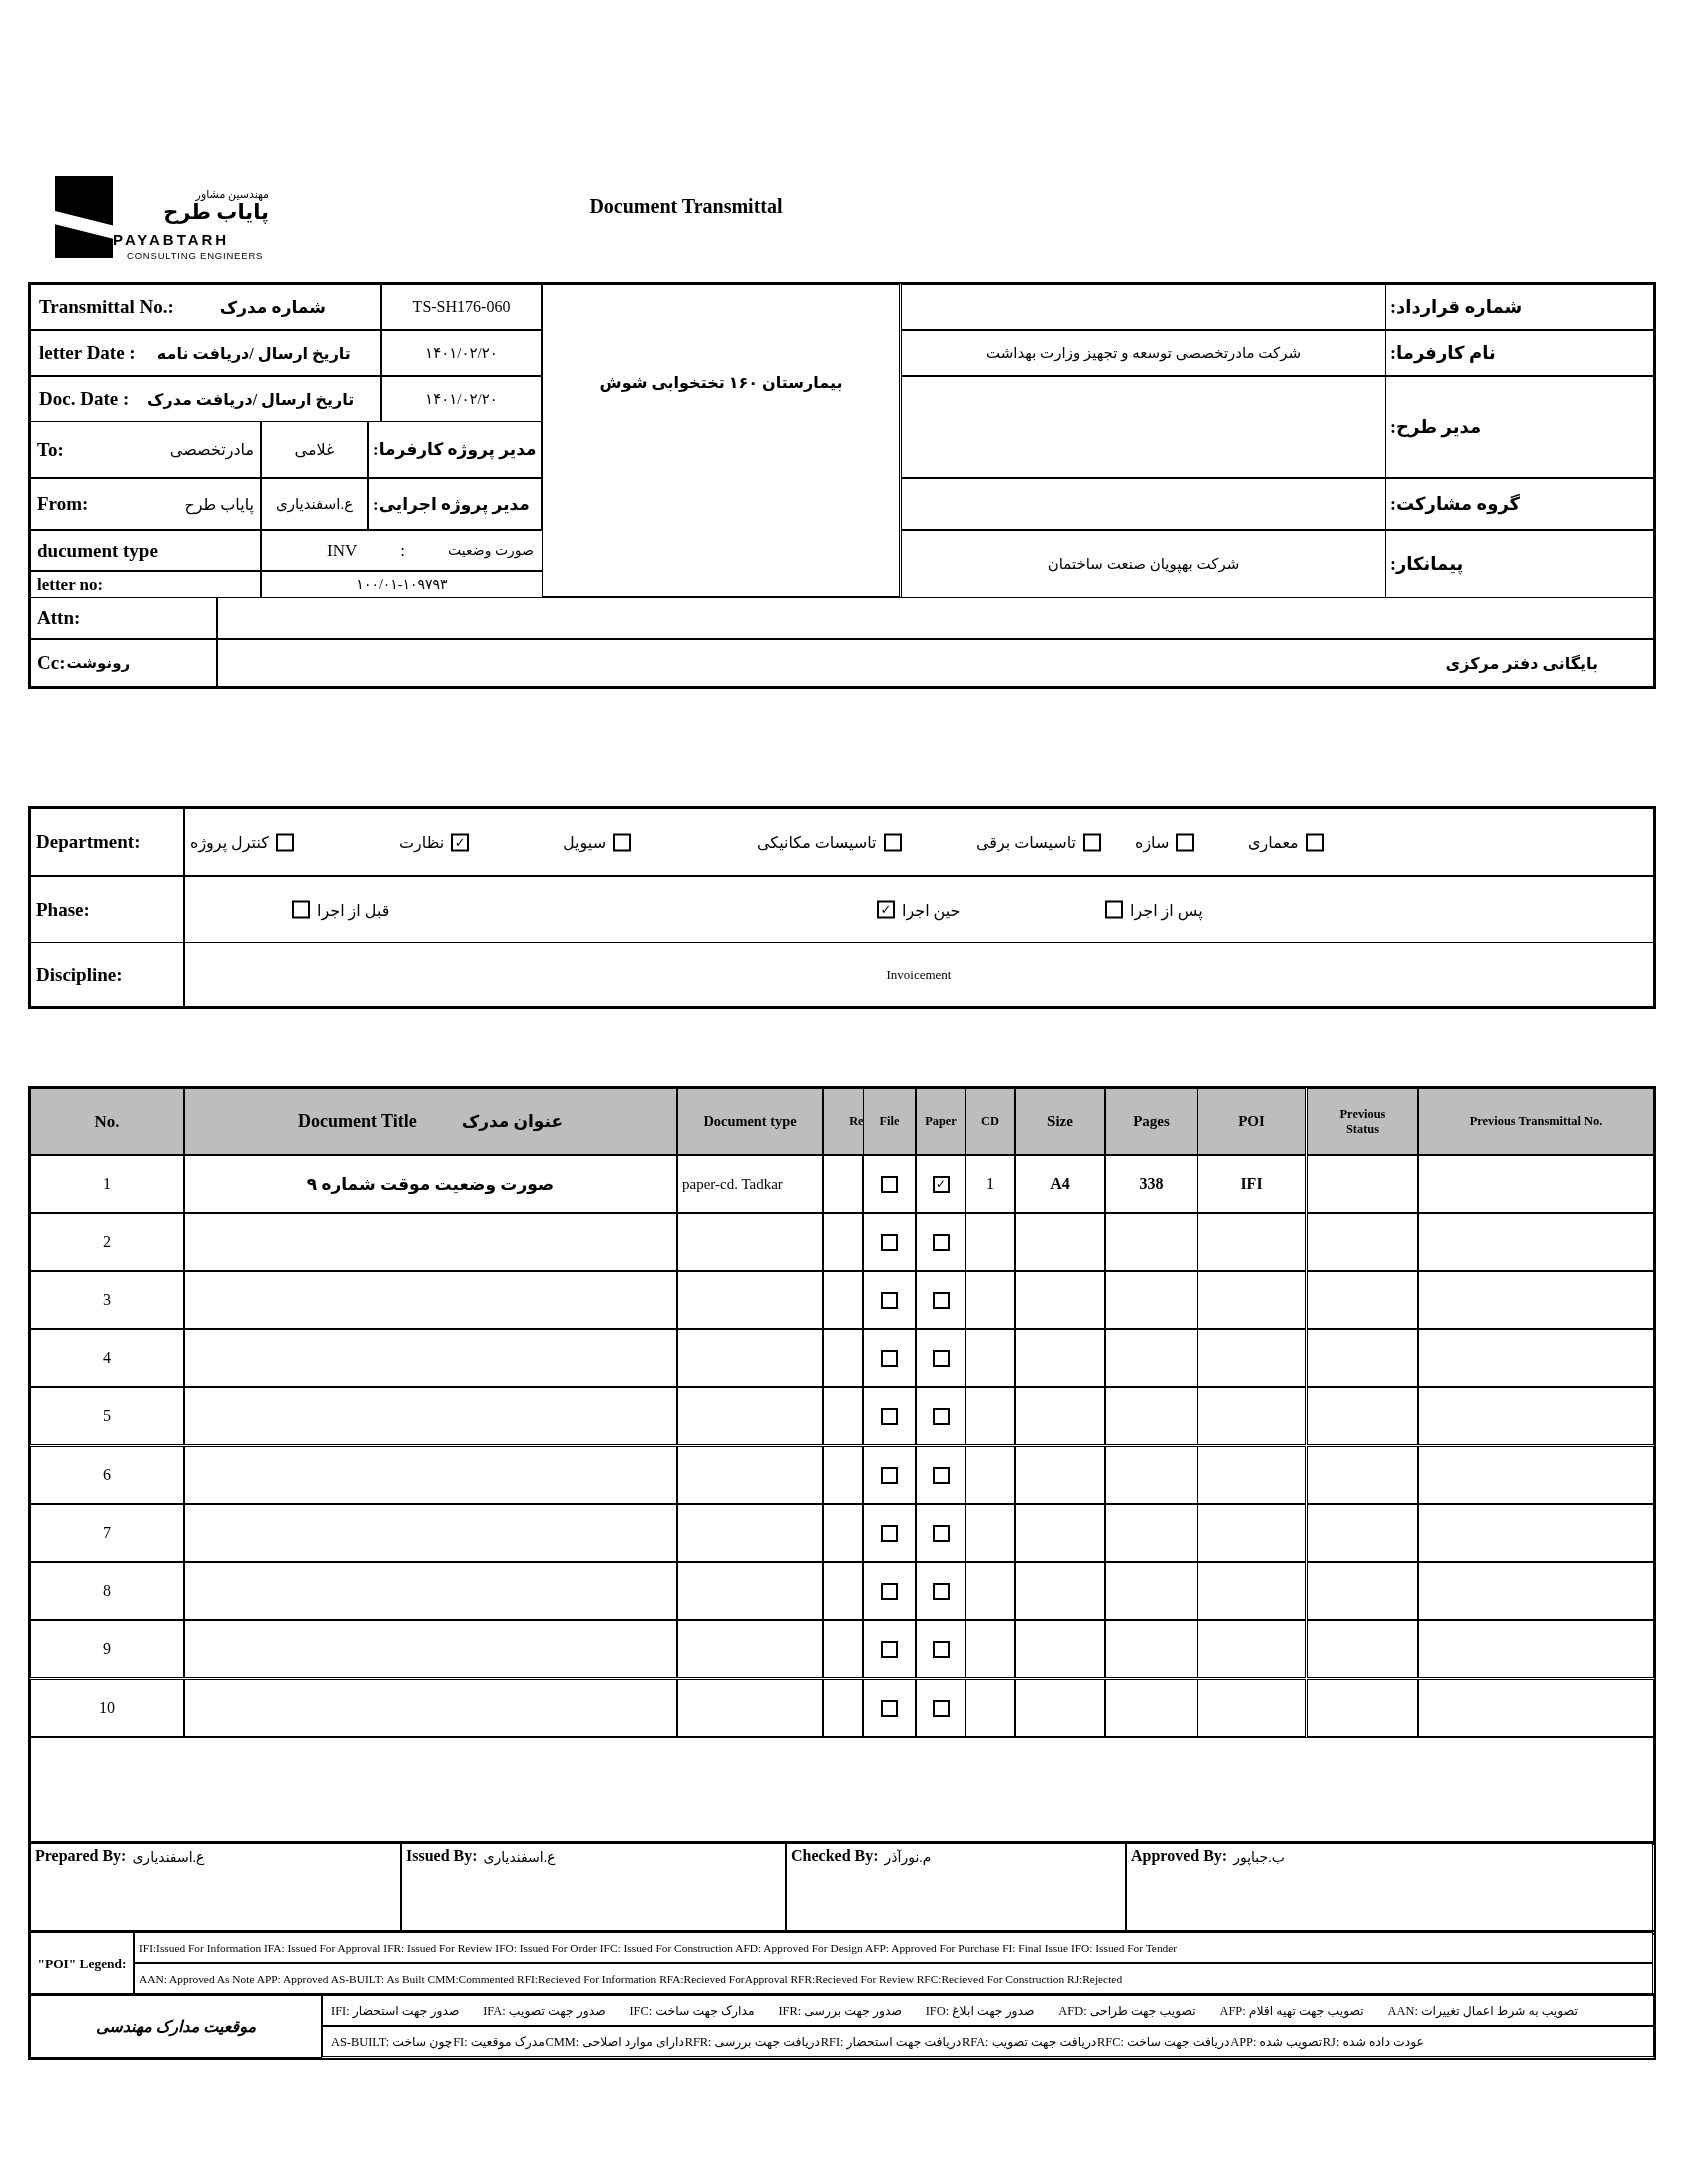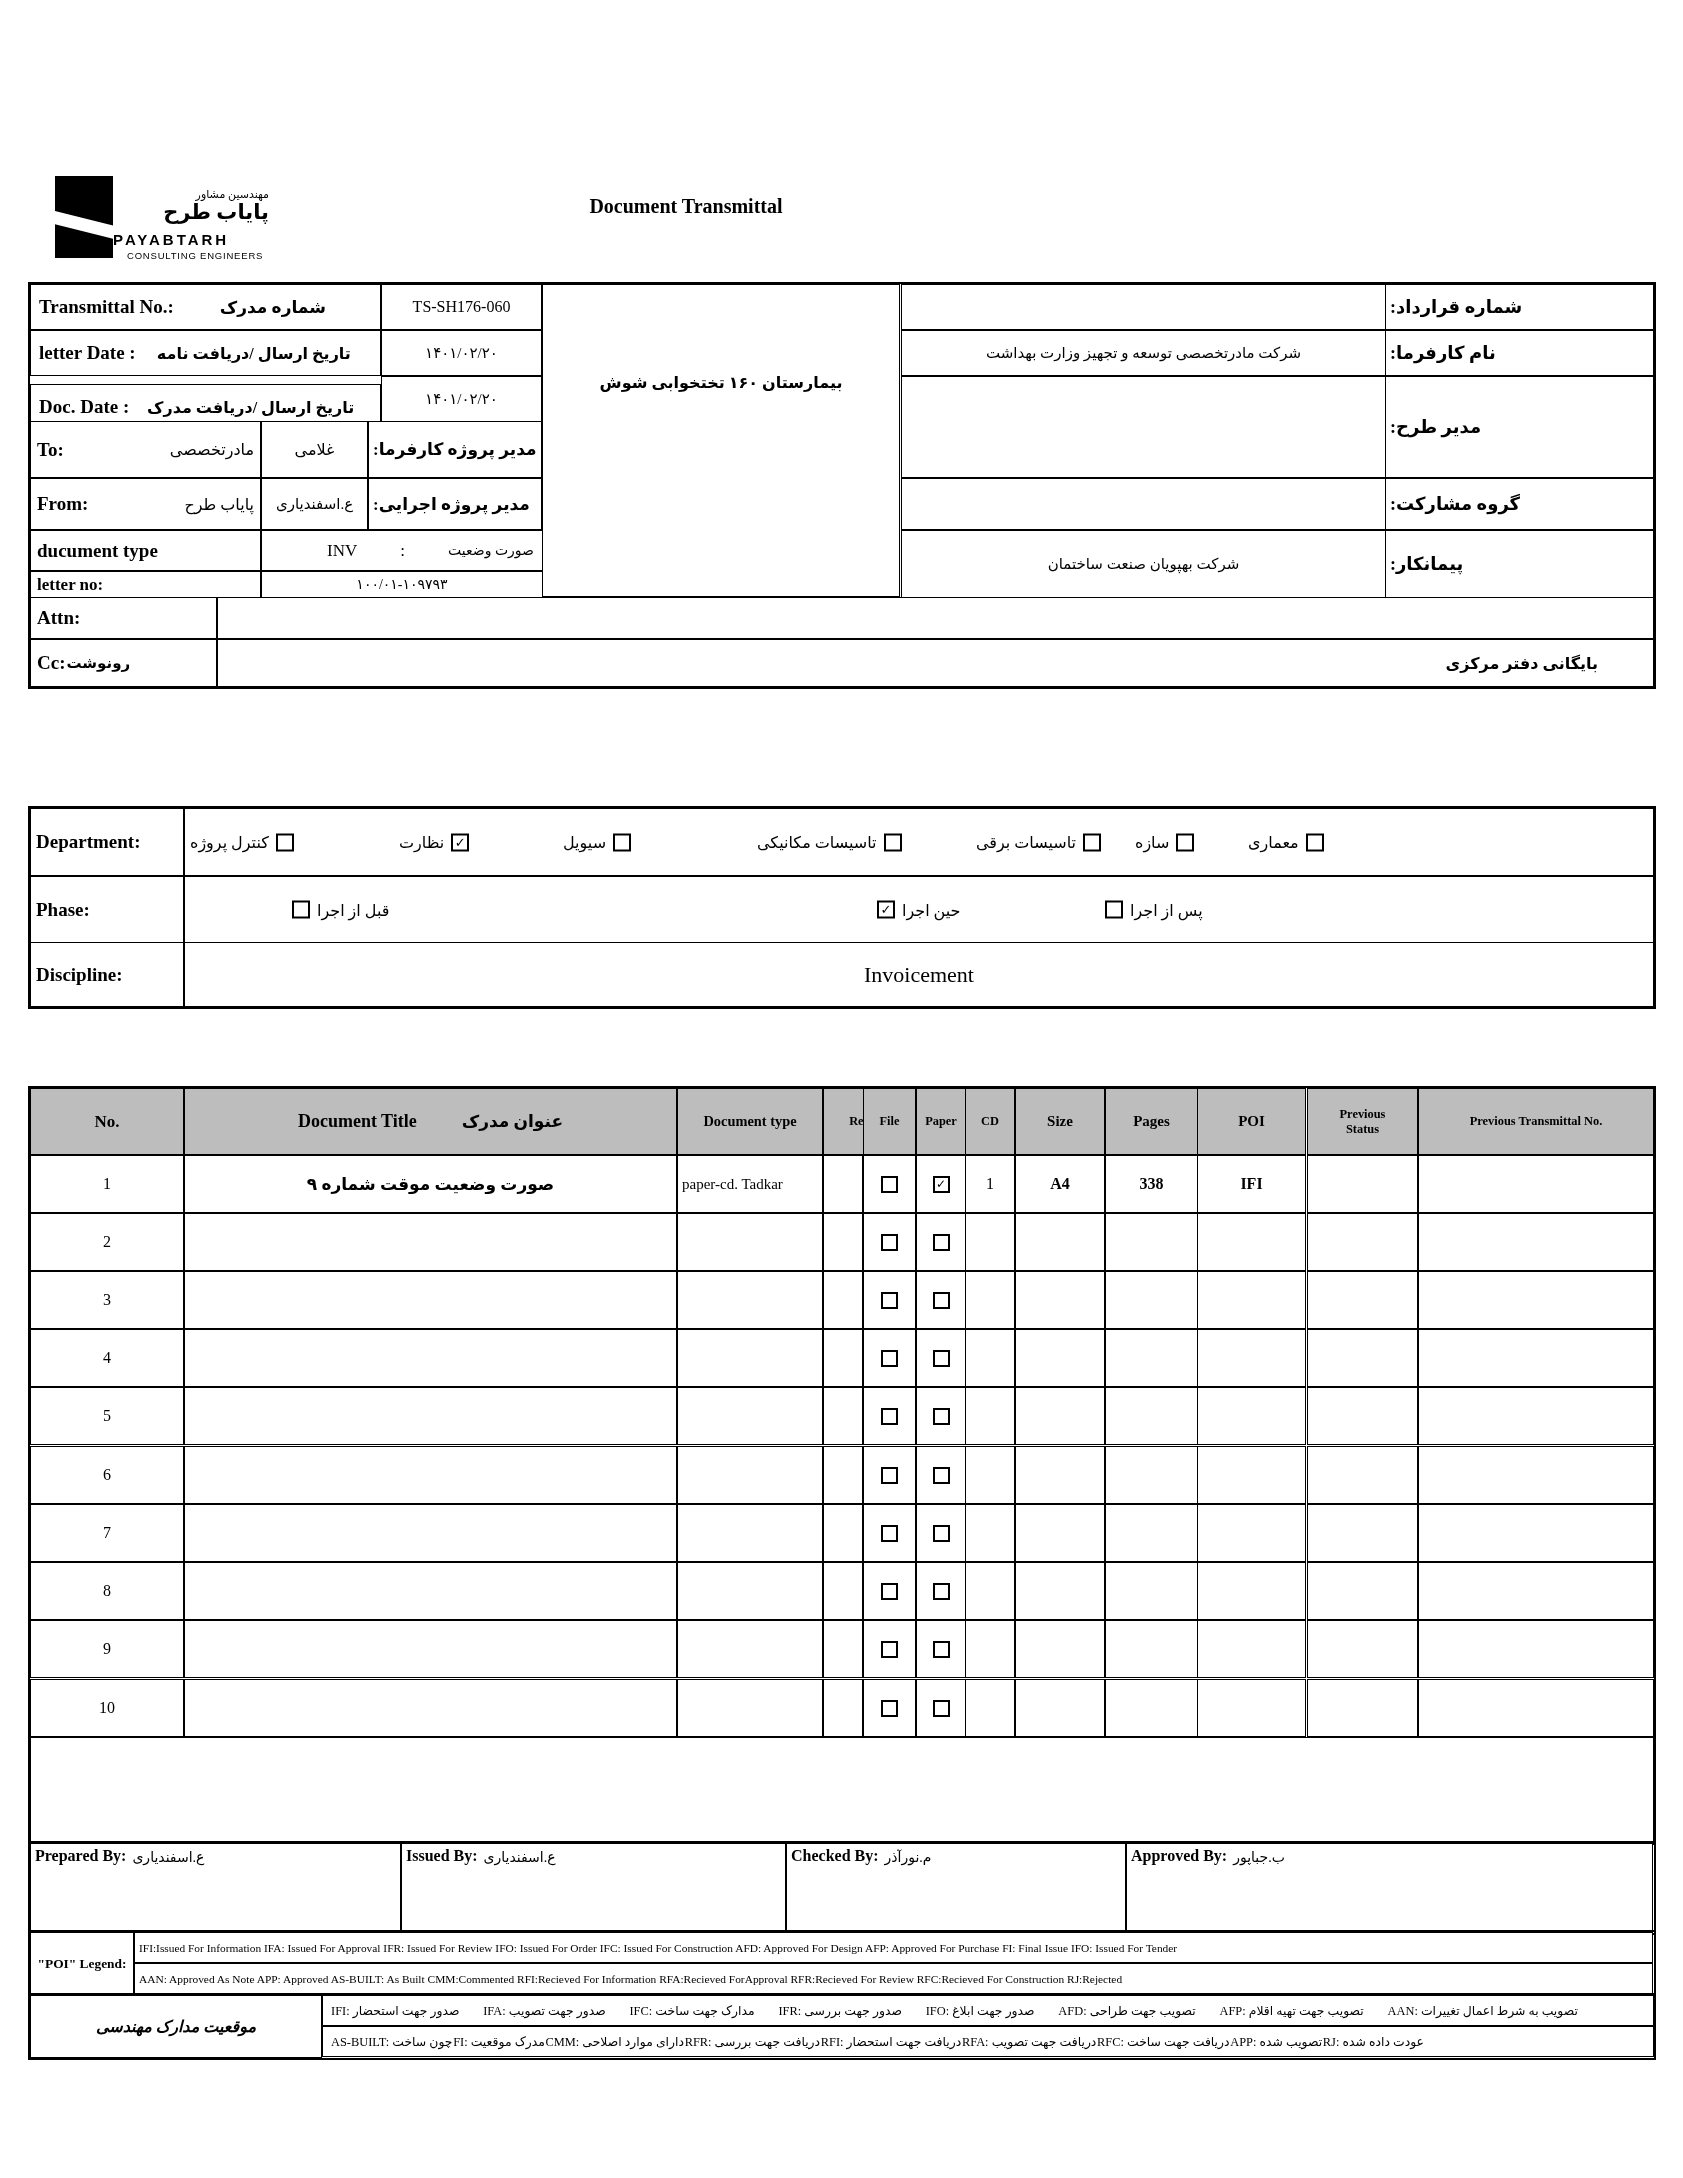--- a/index.html
+++ b/index.html
@@ -65,21 +65,21 @@
     </div>
 
   <div class="cell sb" style="left:0;top:46px;width:351px;height:46px;padding:0 8px;">
     <span class="b" style="font-size:19px;">letter Date  :</span>
     <span class="fa b" style="font-size:16px;margin:0 auto;">تاریخ ارسال /دریافت نامه</span>
   </div>
   <div class="cell center ltr" style="left:351px;top:46px;width:161px;height:46px;font-size:15px;">
       <span>۱۴۰۱/۰۲/۲۰</span>
     </div>
 
-  <div class="cell sb" style="left:0;top:100px;width:351px;height:46px;padding:0 8px;">
+  <div class="cell sb" style="left:0;top:92px;width:351px;height:46px;padding:0 8px;">
     <span class="b" style="font-size:19px;">Doc. Date :</span>
     <span class="fa b" style="font-size:16px;margin:0 auto;">تاریخ ارسال /دریافت مدرک</span>
   </div>
   <div class="cell center ltr" style="left:351px;top:92px;width:161px;height:46px;font-size:15px;">
       <span>۱۴۰۱/۰۲/۲۰</span>
     </div>
 
   <div class="cell sb" style="left:0;top:137px;width:231px;height:57px;padding:0 6px;">
     <span class="b" style="font-size:19px;">To:</span>
     <span class="fa" style="font-size:16px;">مادرتخصصی</span>
@@ -220,21 +220,21 @@
       </span>
       <span class="clf-item" style="left: 920px;">
         <span class="cbx"></span>
         <span class="fa">پس از اجرا</span>
       </span>
     </div>
 
   <div class="cell" style="left:0;top:134px;width:154px;height:65px;padding:0 5px;">
     <span class="b" style="font-size:19px;">Discipline:</span>
   </div>
-  <div class="cell center" style="left:154px;top:134px;width:1470px;height:65px;font-size:22px;">
+  <div class="cell center" style="left:154px;top:134px;width:1470px;height:65px;font-size:13px;">
     <span>Invoicement</span>
   </div>
 </div>
 
 <div class="abs frame" style="left:30px;top:1088px;width:1624px;height:755px;">
   <div class="hcell" style="left:0;width:154px;font-size:17px;">
       <span>No.</span>
     </div>
   <div class="hcell" style="left:154px;width:493px;gap:45px;">
     <span style="font-size:18px;">Document Title</span>

